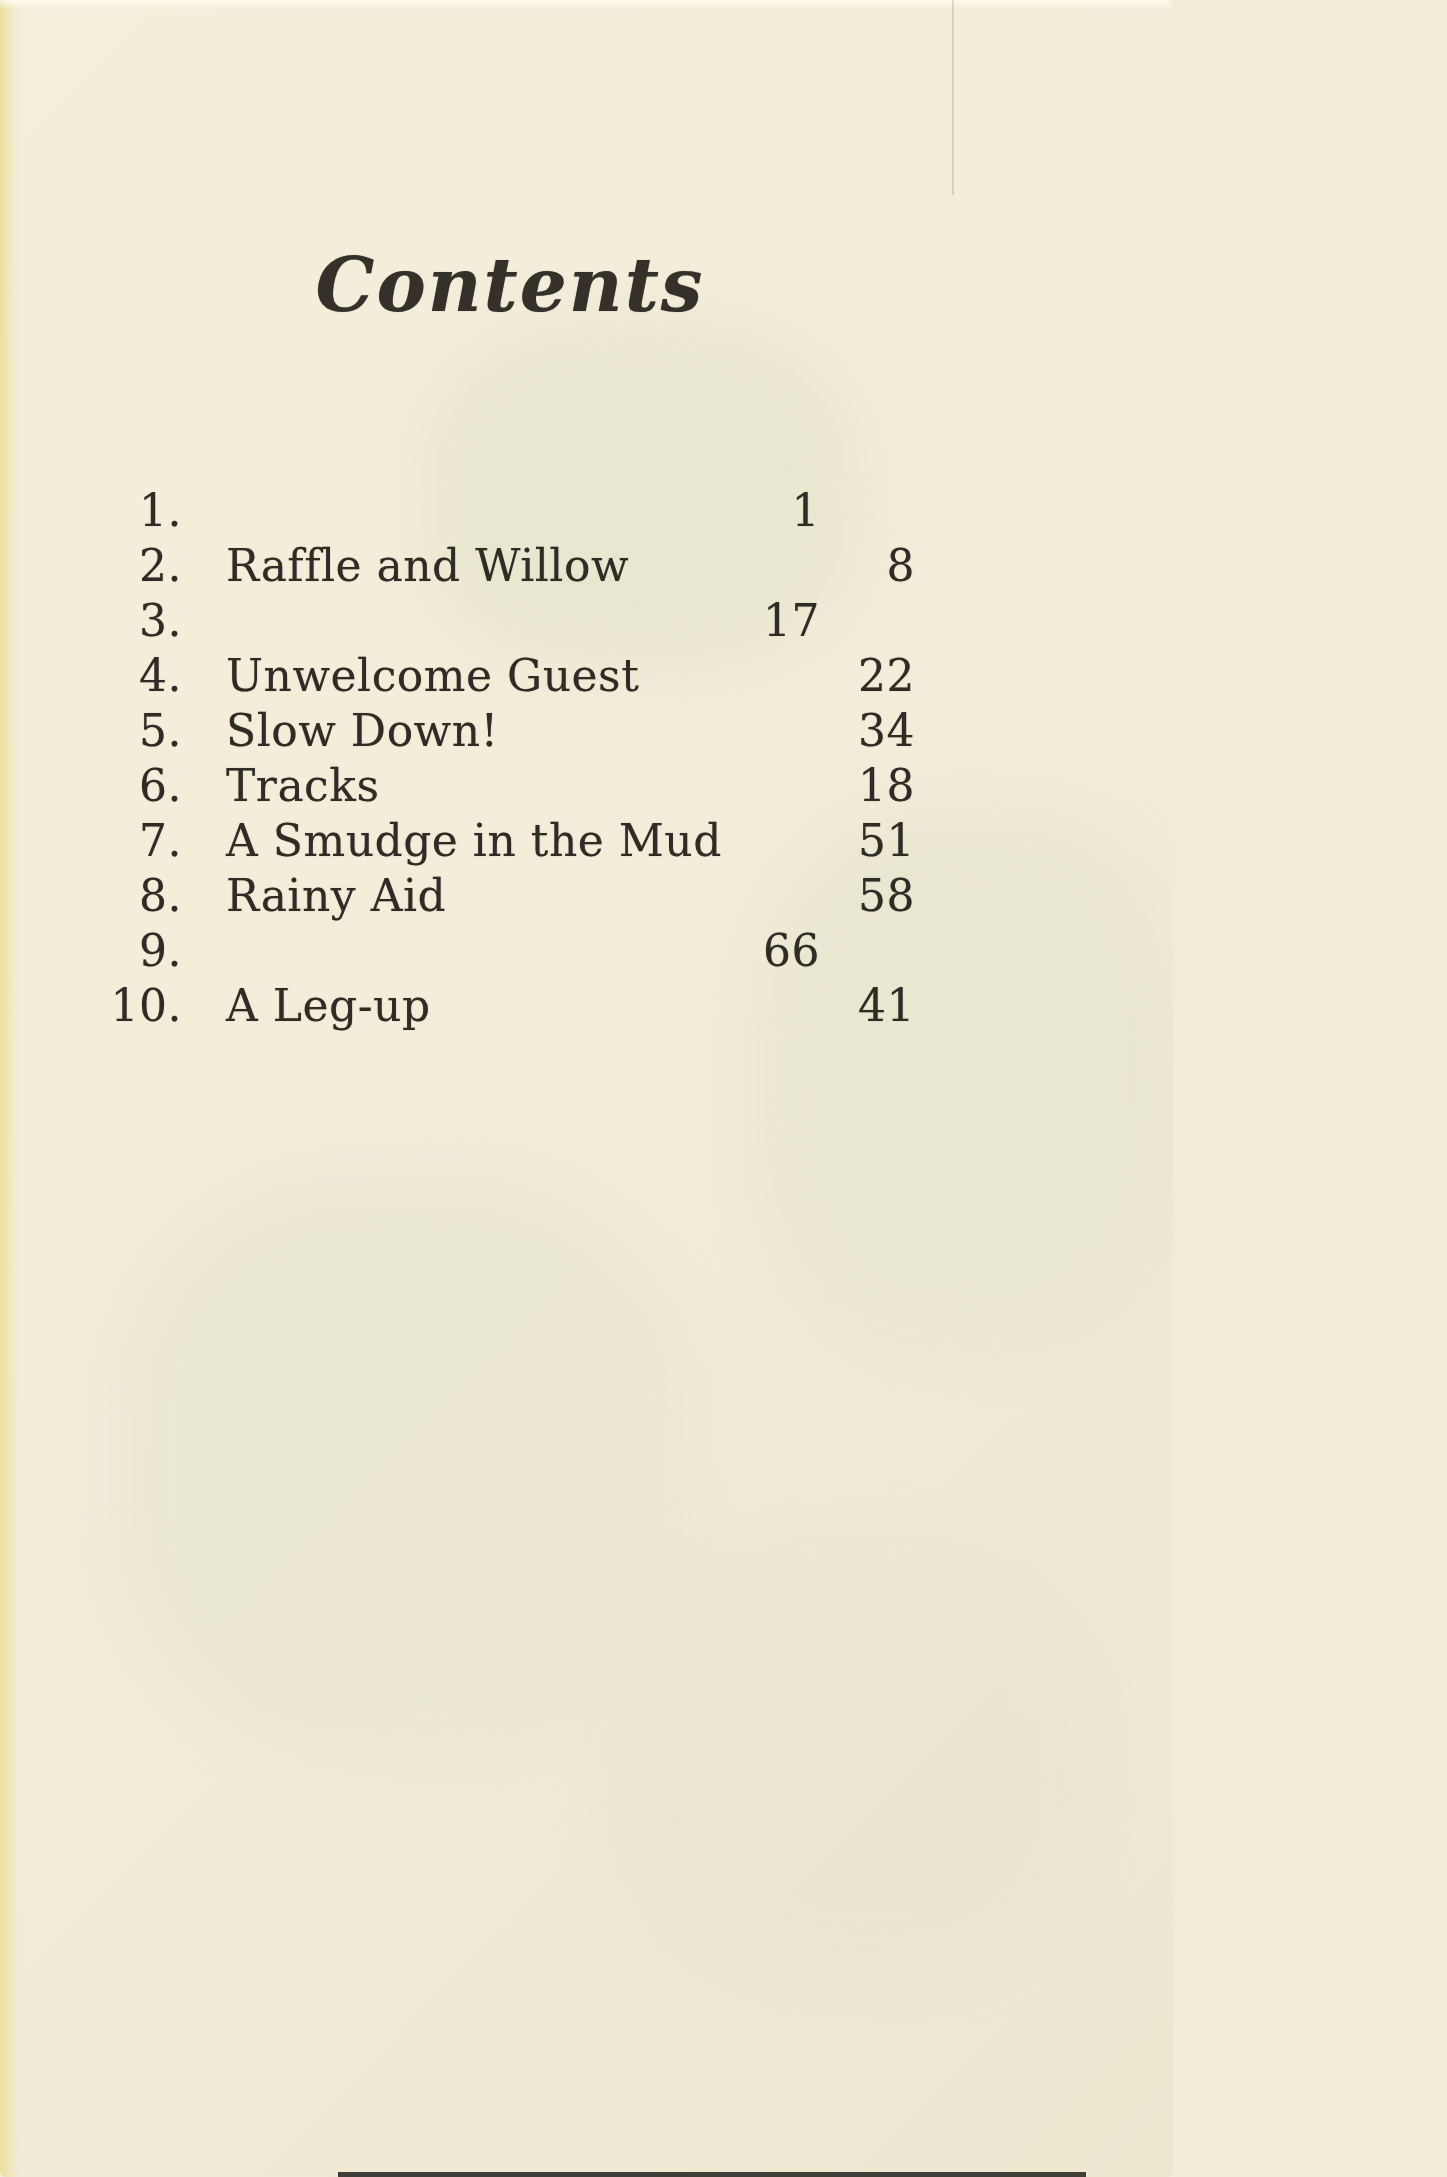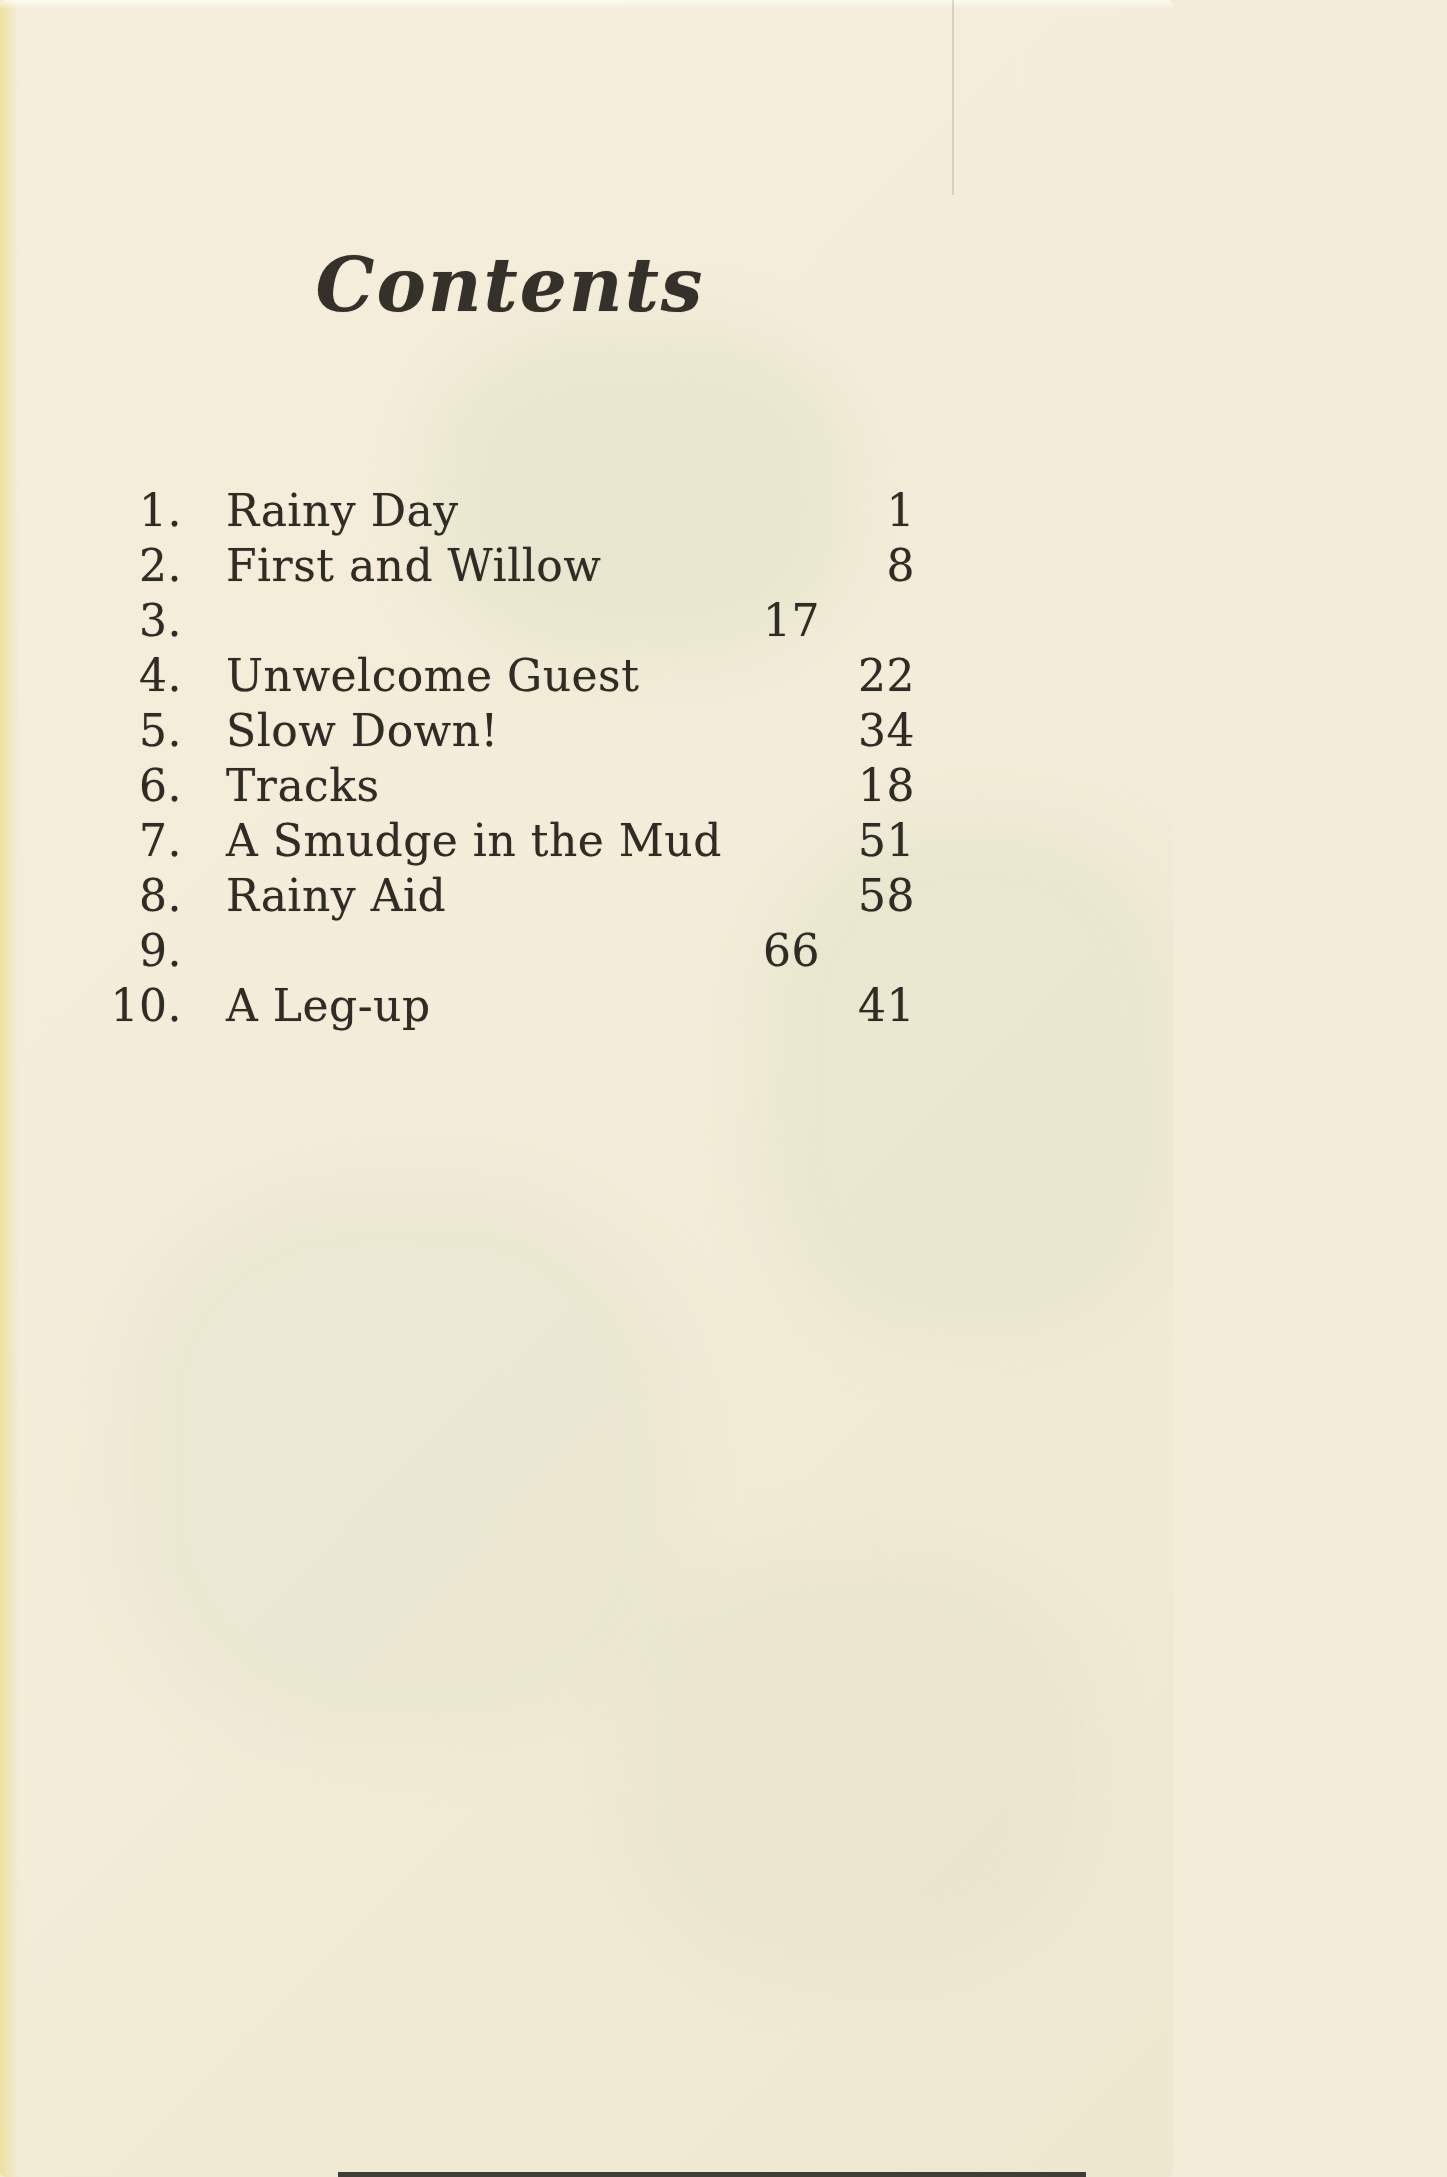--- a/index.html
+++ b/index.html
@@ -117,27 +117,26 @@
   <div class="ghost ghost-2"></div>
   <div class="ghost ghost-3"></div>
   <div class="ghost ghost-4"></div>
 
   <h1 class="title">Contents</h1>
 
   <div class="toc">
 
     <div class="toc-row">
       <span class="toc-num">1.</span>
-      <span class="toc-title">Rainy Day</span>
       <span class="toc-page">1</span>
     </div>
 
     <div class="toc-row">
       <span class="toc-num">2.</span>
-      <span class="toc-title">First and Willow</span>
+      <span class="toc-title">Raffle and Willow</span>
       <span class="toc-page">8</span>
     </div>
 
     <div class="toc-row">
       <span class="toc-num">3.</span>
       <span class="toc-page">17</span>
     </div>
 
     <div class="toc-row">
       <span class="toc-num">4.</span>

